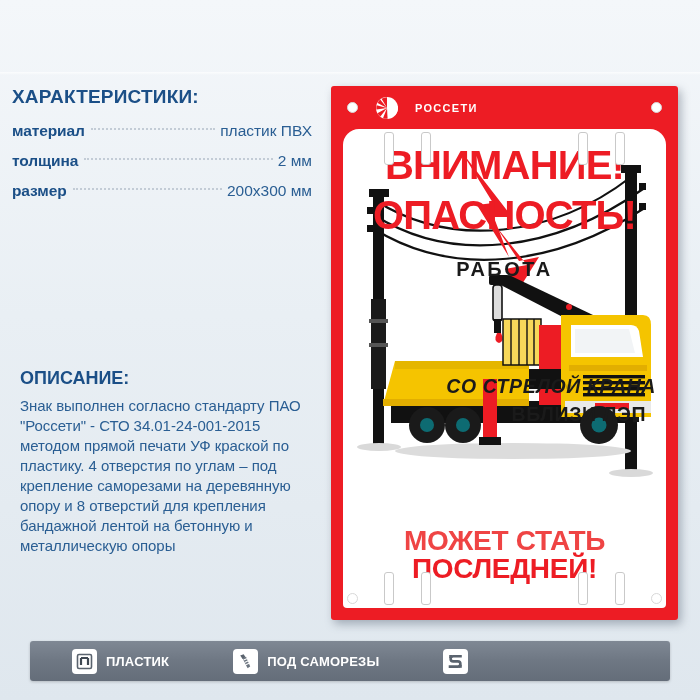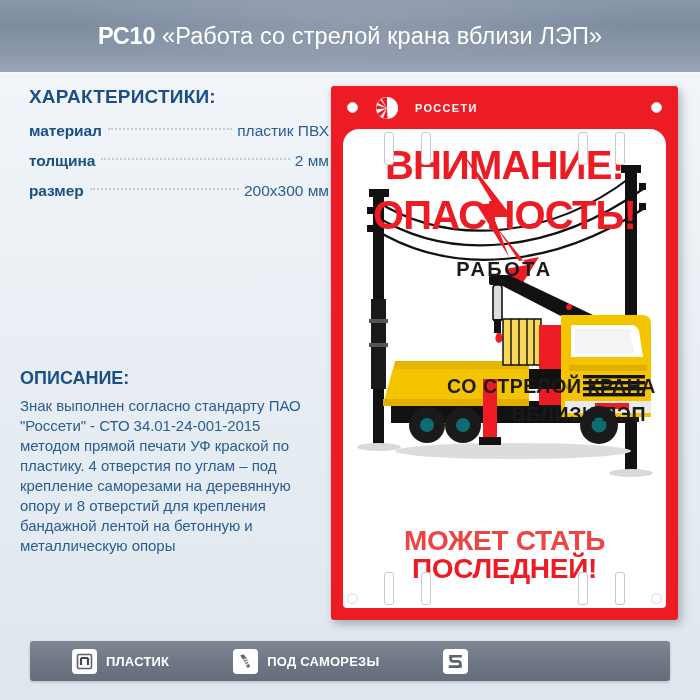--- a/index.html
+++ b/index.html
@@ -53,21 +53,21 @@
   }
   .header-bottom-line {
     position: absolute;
     left: 0; top: 72px; width: 700px; height: 3px;
     background: linear-gradient(180deg, rgba(255,255,255,0.75), rgba(255,255,255,0));
   }
 
   
   .left-col {
     position: absolute;
-    left: 29px; top: 86px;
+    left: 12px; top: 86px;
     width: 300px;
   }
   .section-heading {
     color: #1b4f87;
     font-weight: bold;
     font-size: 19px;
     letter-spacing: 0.2px;
     margin-bottom: 14px;
   }
 
@@ -215,20 +215,21 @@
     letter-spacing: 2.5px;
   }
   .boom-line1 {
     top: 248px;
     color: #1a1a1a;
     font-size: 19.5px;
     letter-spacing: 0.6px;
     text-align: right;
     padding-right: 10px;
     width: 100%;
+    font-style: italic;
   }
   .boom-line2 {
     top: 276px;
     color: #1a1a1a;
     font-size: 19.5px;
     letter-spacing: 0.6px;
     text-align: right;
     padding-right: 20px;
     width: 100%;
   }
@@ -288,26 +289,20 @@
     font-size: 13px;
     letter-spacing: 0.2px;
     white-space: nowrap;
   }
 </style>
 </head>
 <body>
 
 <div id="page">
 
-  <div class="header">
-    <div class="header-shine"></div>
-    <div class="header-title">
-      <span class="code">РС10</span><span>&nbsp;</span><span class="name">«Работа со стрелой крана вблизи ЛЭП»</span>
-    </div>
-  </div>
   <div class="header-bottom-line"></div>
 
   <div class="left-col">
     <div class="section-heading">ХАРАКТЕРИСТИКИ:</div>
 
     <div class="spec-row">
       <span class="spec-label">материал</span>
       <span class="spec-dots"></span>
       <span class="spec-value">пластик ПВХ</span>
     </div>

